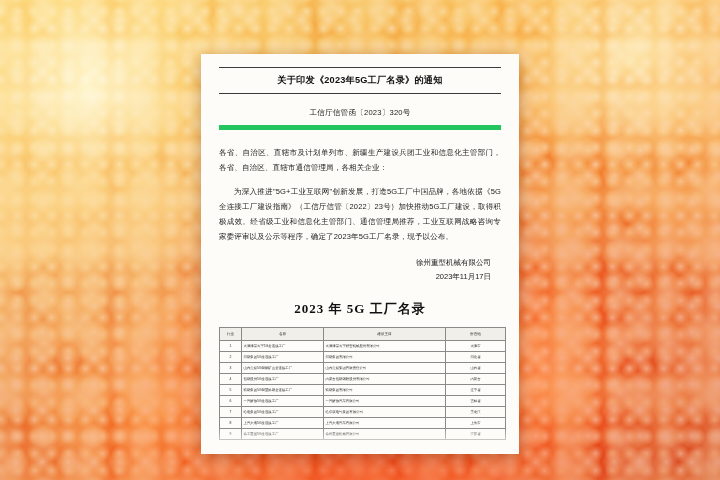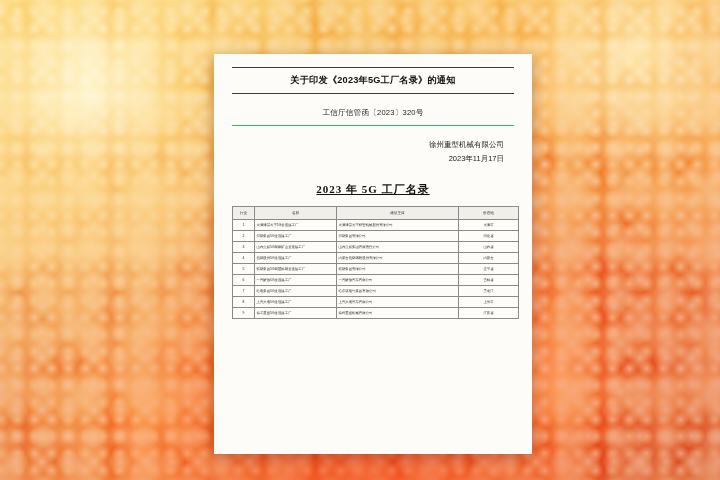--- a/index.html
+++ b/index.html
@@ -49,21 +49,21 @@
     inset: 0;
     background:
       radial-gradient(ellipse at 50% 115%, rgba(255,70,20,0.55) 0%, rgba(255,70,20,0) 55%),
       radial-gradient(ellipse at 5% 50%, rgba(255,225,150,0.45) 0%, rgba(255,225,150,0) 45%);
     pointer-events: none;
   }
 
   
   .doc {
     position: absolute;
-    left: 214px;
+    left: 201px;
     top: 54px;
     width: 318px;
     height: 400px;
     background: #fdfcf8;
     box-shadow: 0 3px 14px rgba(90, 25, 0, 0.35);
     overflow: hidden;
     color: #1a1a1a;
     padding: 0;
     box-sizing: border-box;
     z-index: 3;
@@ -80,21 +80,21 @@
     text-align: center;
   }
   .doc-title {
     font-size: 9.2px;
     font-weight: bold;
     letter-spacing: 0.2px;
     color: #111;
     line-height: 1.3;
   }
   .doc-subrule {
-    border-bottom: 1px solid #22c55e;
+    border-bottom: 5px solid #22c55e;
     padding: 7px 0 6px 0;
     text-align: center;
   }
   .doc-docnum {
     font-size: 7.6px;
     color: #222;
     letter-spacing: 0.2px;
   }
 
   .body-copy {
@@ -121,26 +121,25 @@
     text-align: right;
     font-size: 7.5px;
     line-height: 1.9;
     padding-right: 10px;
   }
 
   
   .table-title {
     margin-top: 16px;
     text-align: center;
-    font-size: 11px;
+    font-size: 13px;
     font-weight: bold;
     color: #111;
     letter-spacing: 1px;
     font-family: "Liberation Serif", serif;
-    text-decoration: underline;
   }
 
   
   .tbl {
     margin: 9px auto 0 auto;
     width: 270px;
     border-collapse: collapse;
     table-layout: fixed;
   }
   .tbl th, .tbl td {
@@ -187,20 +186,24 @@
     <div class="doc-inner">
 
       <div class="doc-title-wrap">
         <div class="doc-title">关于印发《2023年5G工厂名录》的通知</div>
       </div>
 
       <div class="doc-subrule">
         <span class="doc-docnum">工信厅信管函〔2023〕320号</span>
       </div>
 
+      <div class="body-copy">
+        <p>各省、自治区、直辖市及计划单列市、新疆生产建设兵团工业和信息化主管部门，各省、自治区、直辖市通信管理局，各相关企业：</p>
+        <p class="indent">为深入推进"5G+工业互联网"创新发展，打造5G工厂中国品牌，各地依据《5G全连接工厂建设指南》（工信厅信管〔2022〕23号）加快推动5G工厂建设，取得积极成效。经省级工业和信息化主管部门、通信管理局推荐，工业互联网战略咨询专家委评审以及公示等程序，确定了2023年5G工厂名录，现予以公布。</p>
+      </div>
 
 
       <div class="signoff">
         <div>徐州重型机械有限公司</div>
         <div>2023年11月17日</div>
       </div>
 
       <div class="table-title">2023 年 5G 工厂名录</div>
 
       <table class="tbl">

